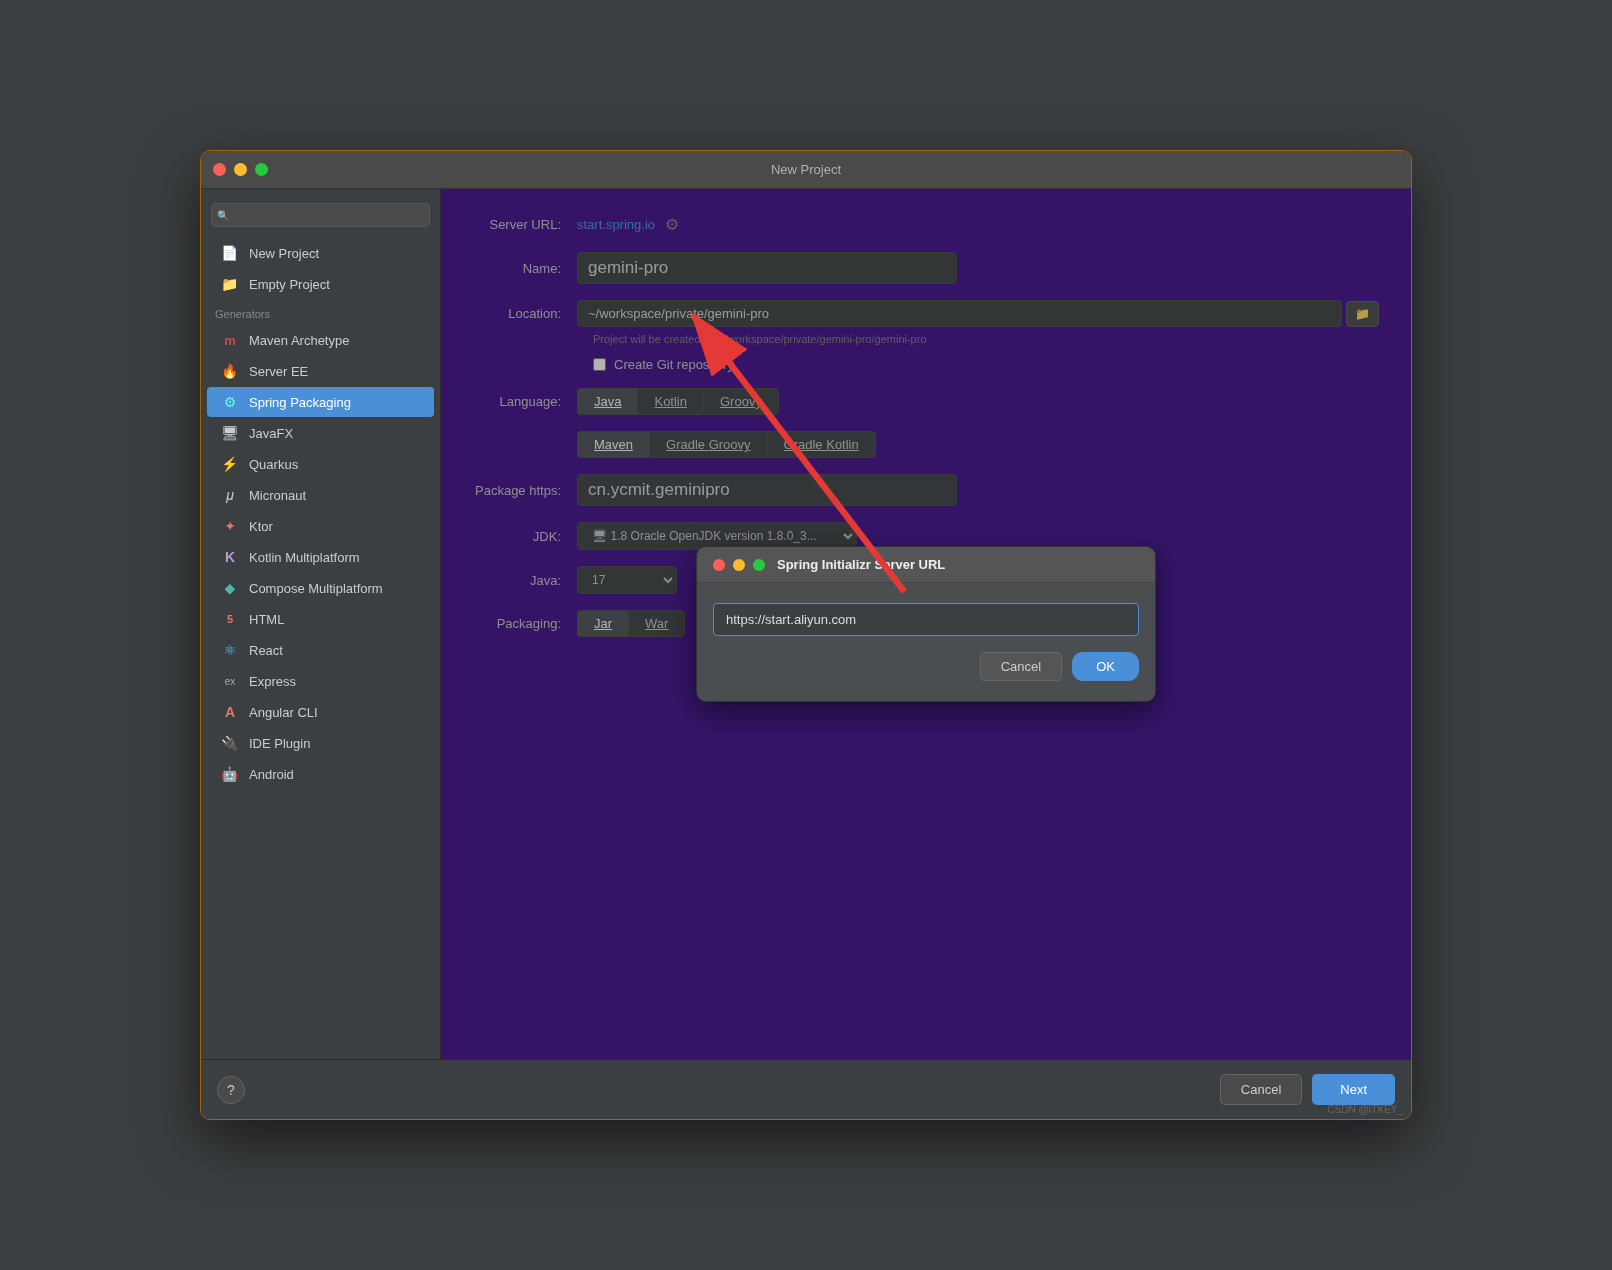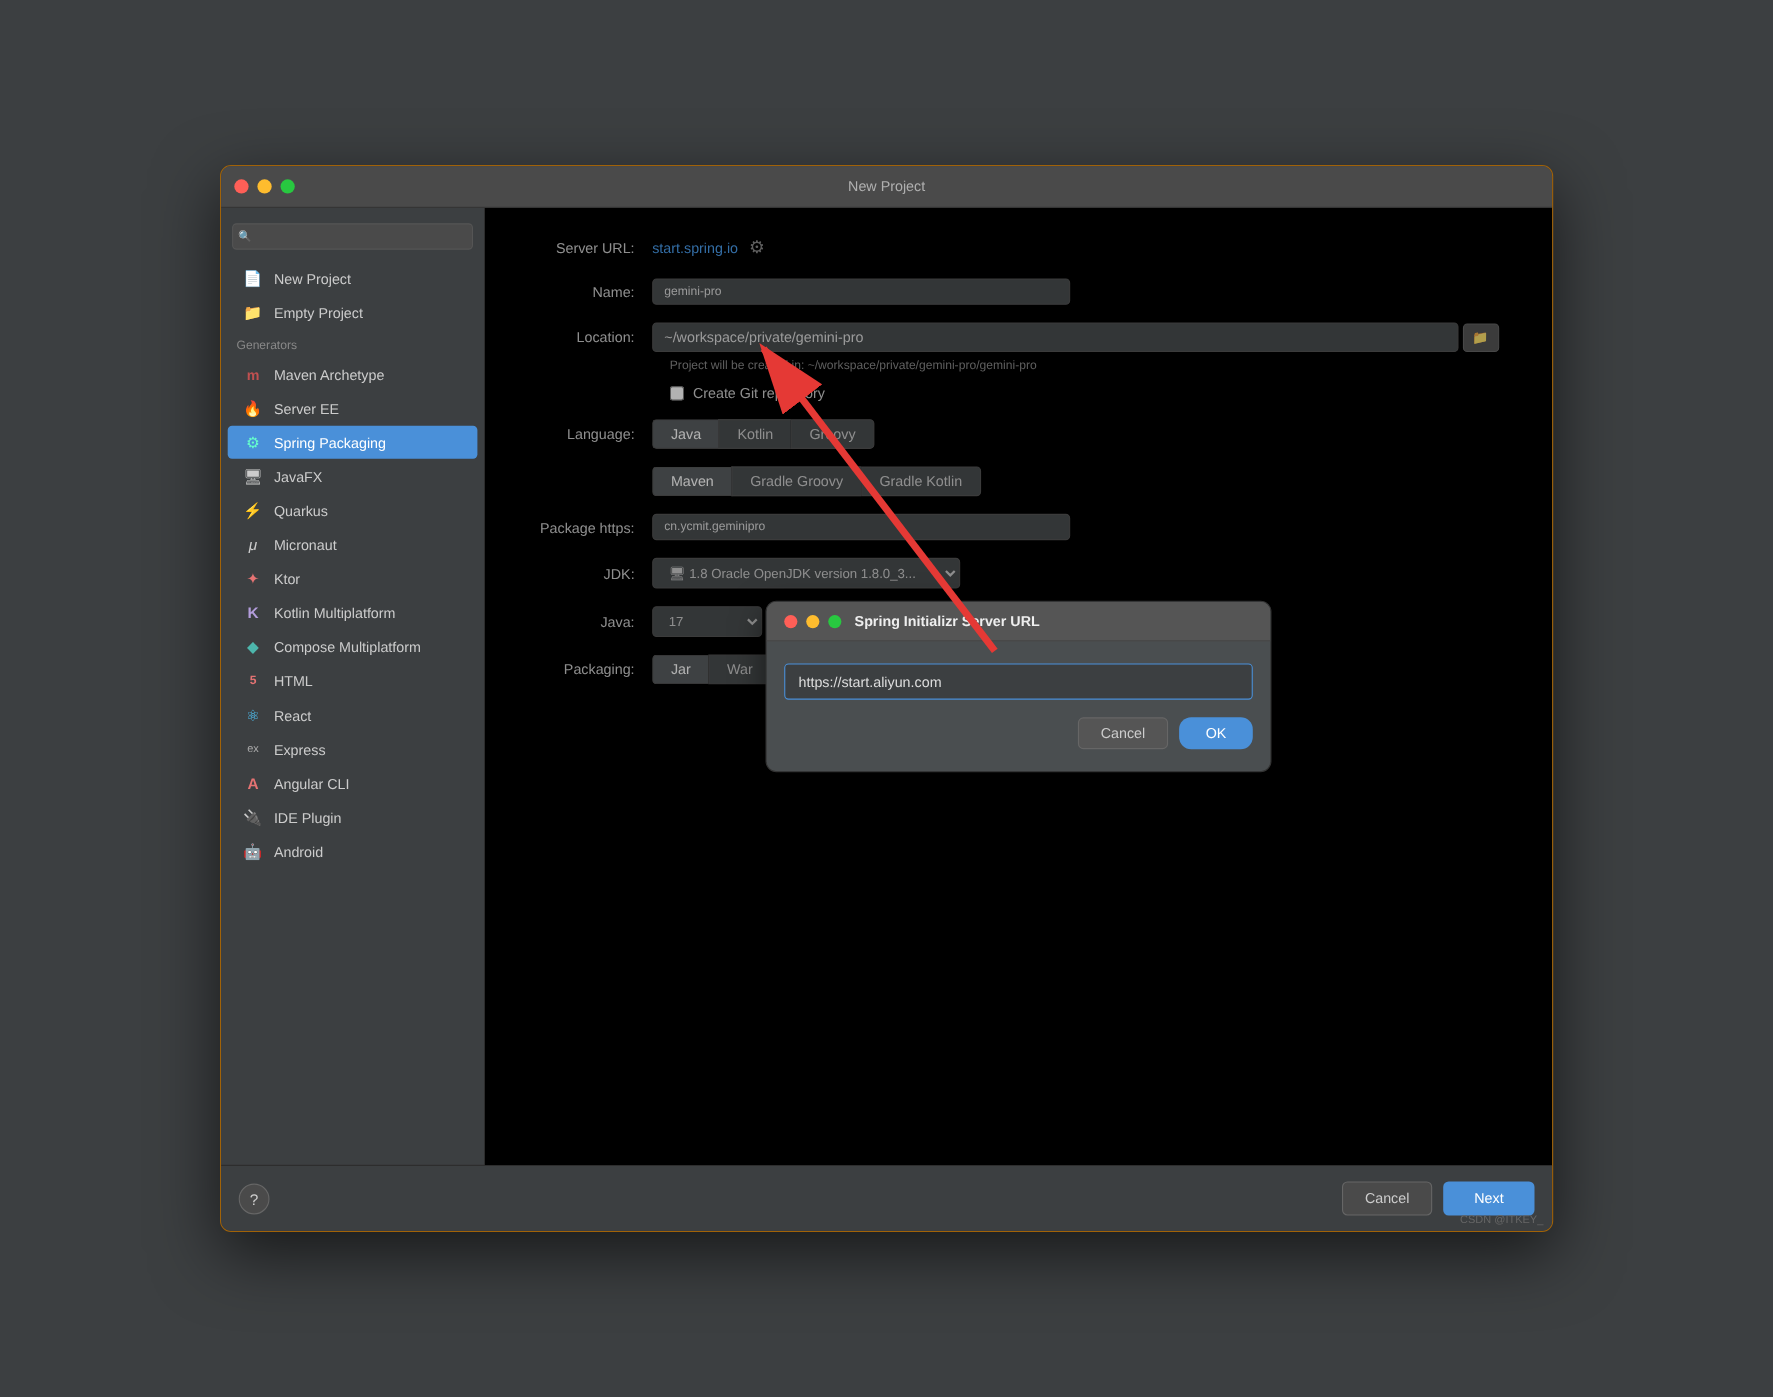--- a/index.html
+++ b/index.html
@@ -142,22 +142,22 @@
     }
 
     .sidebar-scroll {
       flex: 1;
       overflow-y: auto;
     }
 
     
     .main-content {
       flex: 1;
-      background: #000000;
-      padding: 24px 32px;
+      background: #4c1d95;
+      padding: 24px 16px;
       overflow-y: auto;
       position: relative;
     }
 
     .form-row {
       display: flex;
       align-items: center;
       margin-bottom: 16px;
     }
 
@@ -169,21 +169,21 @@
       padding-right: 16px;
       flex-shrink: 0;
     }
 
     .form-input {
       background: #4a4e50;
       border: 1px solid #555;
       border-radius: 4px;
       color: #ddd;
       padding: 5px 10px;
-      font-size: 11px;
+      font-size: 17px;
       outline: none;
       width: 380px;
     }
 
     .location-row {
       display: flex;
       align-items: center;
       width: calc(100% - 136px);
       gap: 4px;
     }
@@ -239,20 +239,21 @@
       gap: 0;
     }
 
     .radio-btn {
       background: #4a4e50;
       border: 1px solid #555;
       color: #ccc;
       padding: 5px 16px;
       cursor: pointer;
       font-size: 13px;
+      text-decoration: underline;
     }
 
     .radio-btn:first-child {
       border-radius: 4px 0 0 4px;
       border-right: none;
     }
 
     .radio-btn:last-child {
       border-radius: 0 4px 4px 0;
     }

